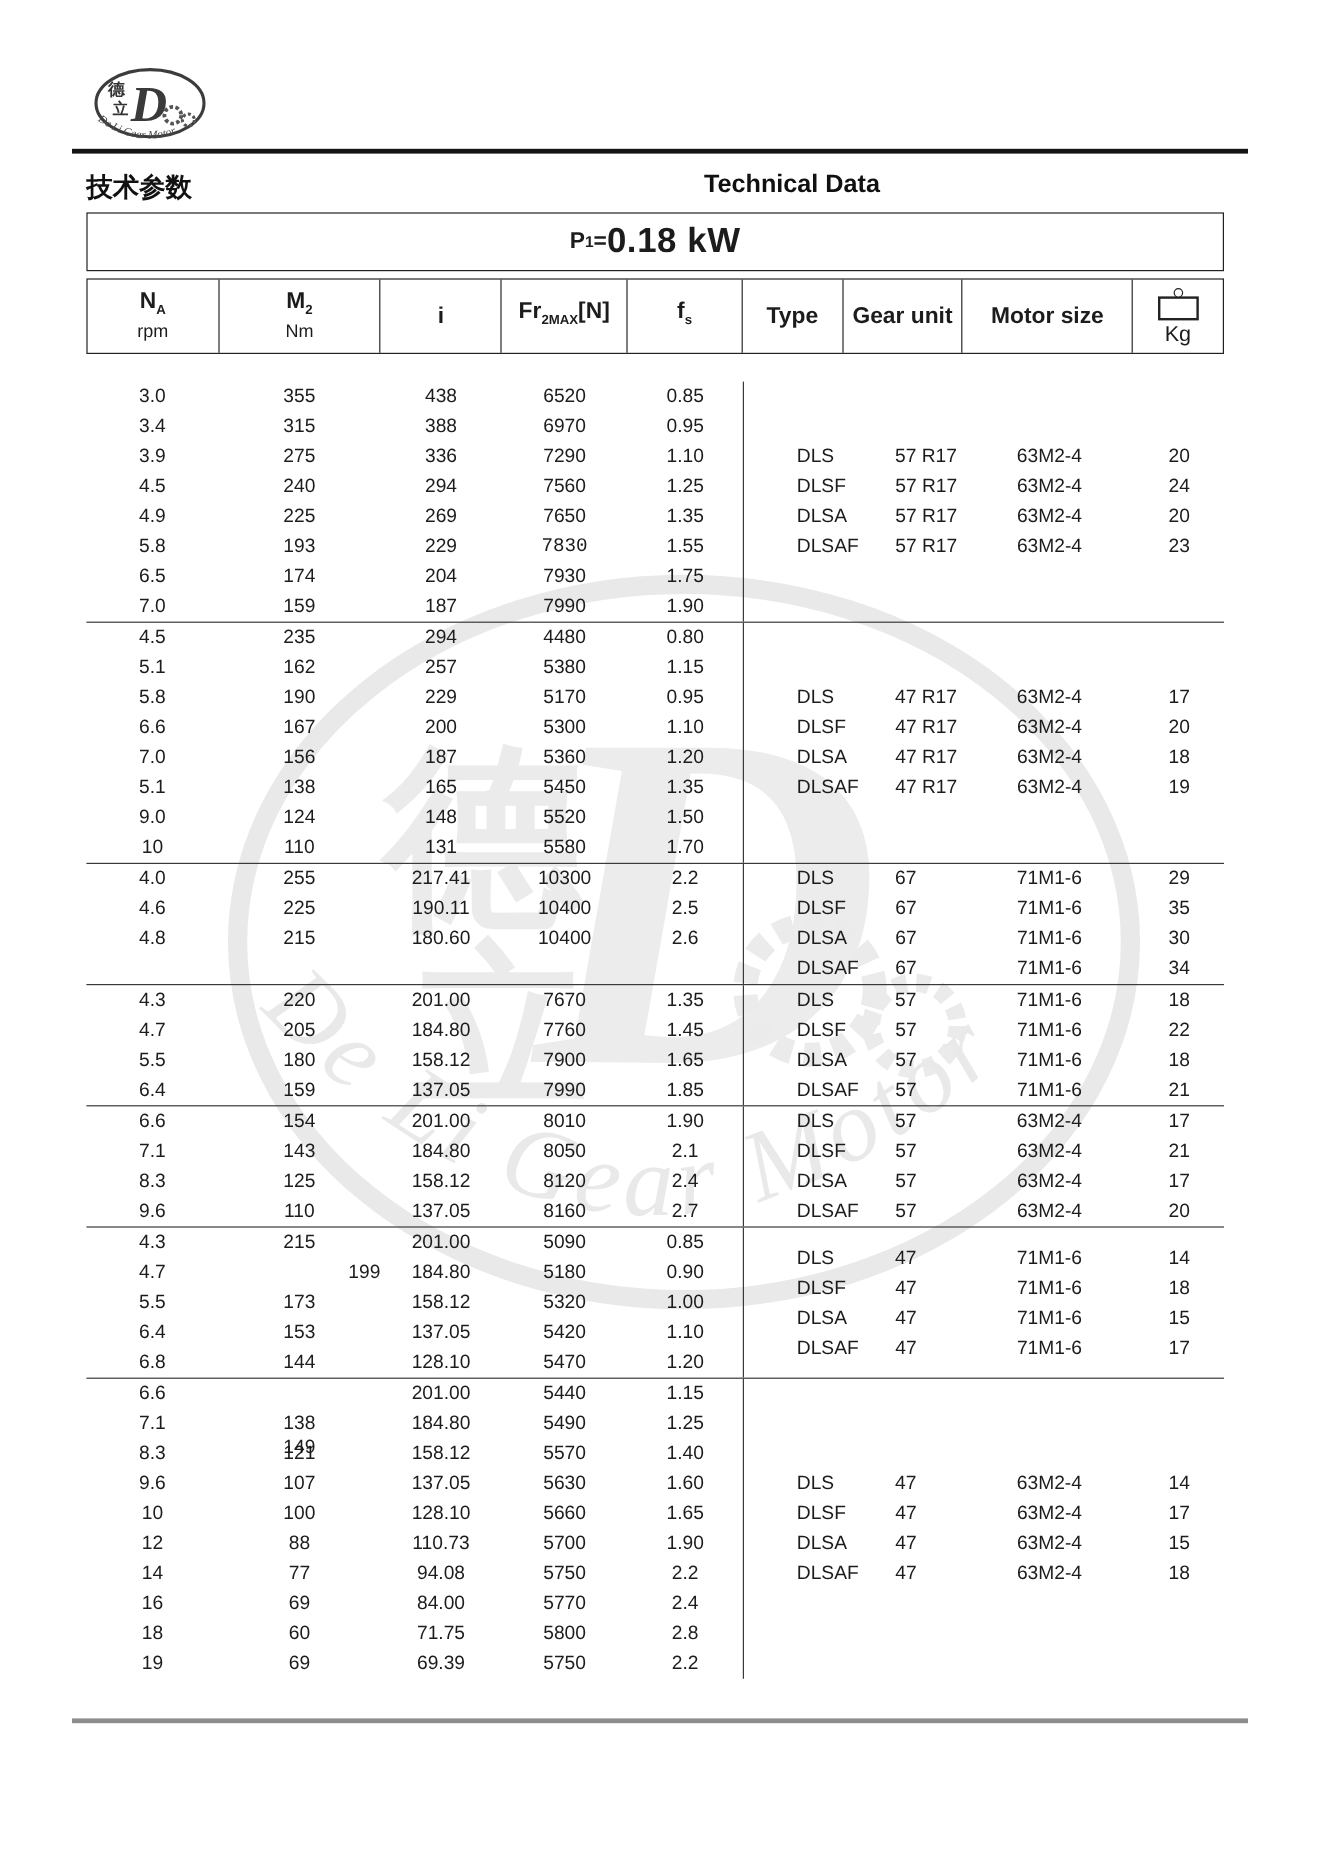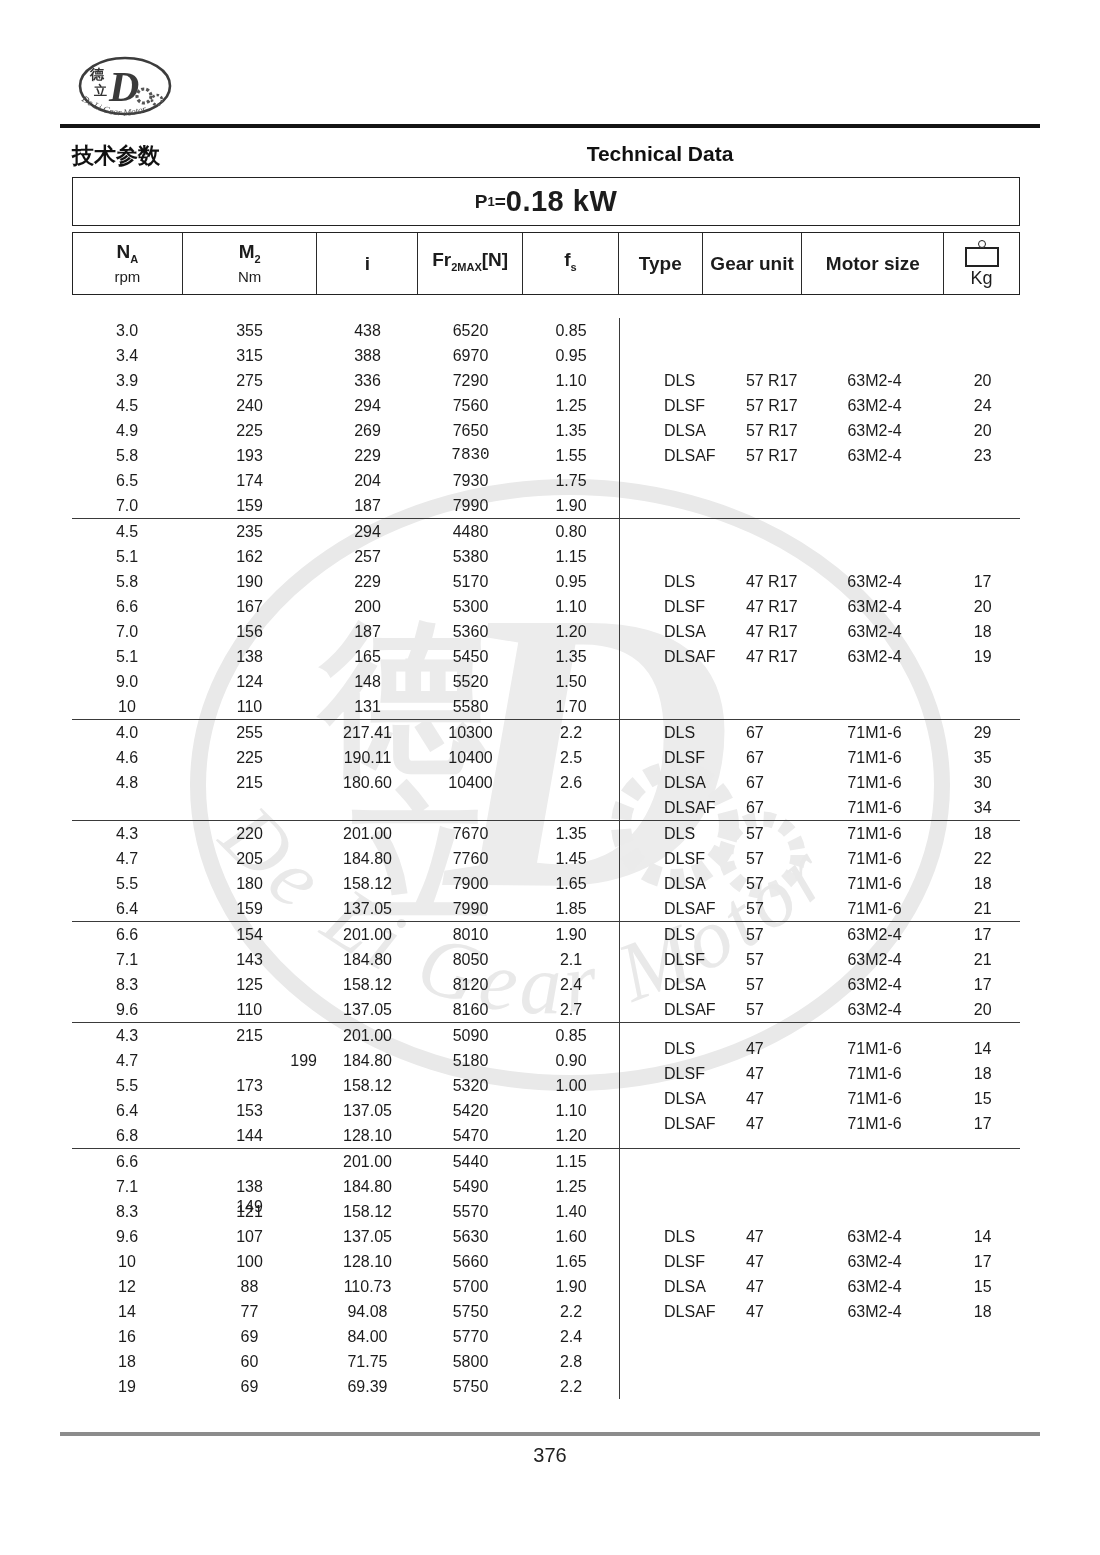--- a/index.html
+++ b/index.html
@@ -640,15 +640,14 @@
             <div class="vcell v0" style="width: 84px;">DLSAF</div>
             <div class="vcell v1" style="width: 100px;">47</div>
             <div class="vcell v2" style="width: 142px;">63M2-4</div>
             <div class="vcell v3" style="width: 75px;">18</div>
           </div>
         </div>
       </div>
     </div>
 
   <div class="footer-rule"></div>
-  <div class="page-number">376</div>
 
 </div>
 
 </body></html>

